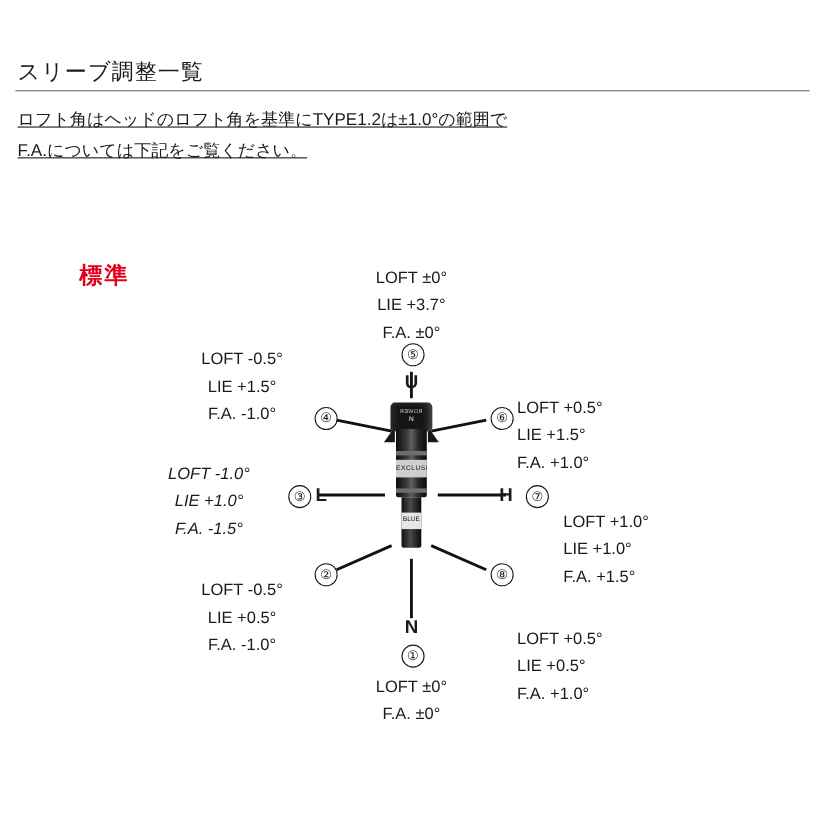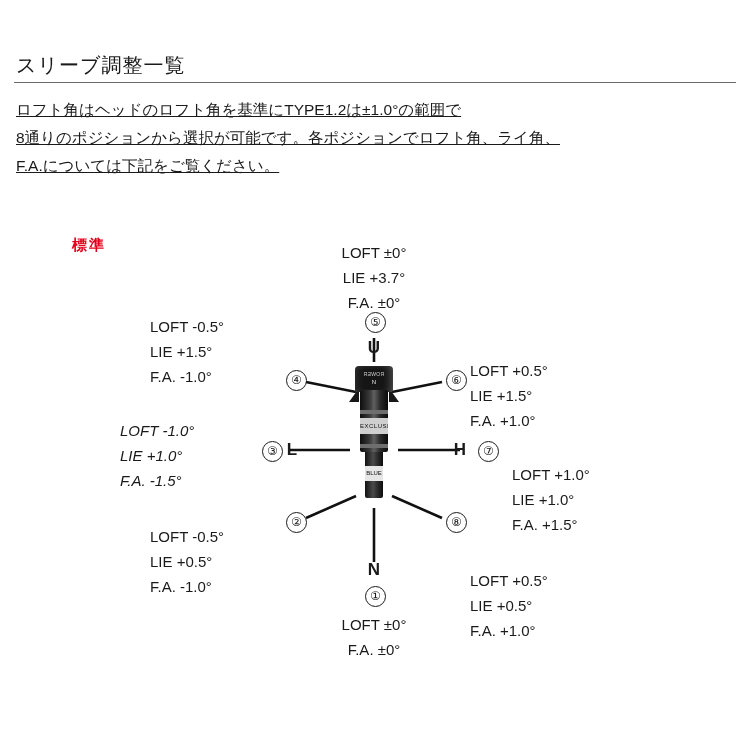--- a/index.html
+++ b/index.html
@@ -49,21 +49,21 @@
     color: #1a1a1a;
     text-decoration: underline;
   }
   #intro div { white-space: nowrap; }
 
   
   #standard-label {
     position: absolute;
     left: 72px;
     top: 236px;
-    font-size: 15px;
+    font-size: 21px;
     font-weight: bold;
     color: #e2001a;
     letter-spacing: 2px;
   }
   #type-box {
     position: absolute;
     left: 62px;
     top: 272px;
     padding: 4px 10px 5px 10px;
     border: 1px solid #333;
@@ -88,21 +88,21 @@
 
   
   .blk {
     position: absolute;
     font-size: 15px;
     line-height: 25px;
     color: #1a1a1a;
     white-space: nowrap;
   }
   .blk.right { text-align: left; margin-top: 44px; }
-  .blk.left  { text-align: left; }
+  .blk.left  { text-align: center; }
   .blk.ctr   { text-align: center; }
 
   
   .num {
     position: absolute;
     width: 19px;
     height: 19px;
     border: 1px solid #1a1a1a;
     border-radius: 50%;
     font-size: 12px;
@@ -216,21 +216,20 @@
 </head>
 <body>
 
 <div id="page">
 
   <div id="header-title">スリーブ調整一覧</div>
   <div id="header-rule"></div>
 
   <div id="intro">
     <div>ロフト角はヘッドのロフト角を基準にTYPE1.2は±1.0°の範囲で</div>
-    <div>8通りのポジションから選択が可能です。各ポジションでロフト角、ライ角、</div>
     <div>F.A.については下記をご覧ください。</div>
   </div>
 
   <div id="standard-label">標準</div>
 
   <div id="diagram">
 
     <svg width="750" height="750" aria-hidden="true">
       <g stroke="#111" stroke-width="2.6" fill="none">
 

